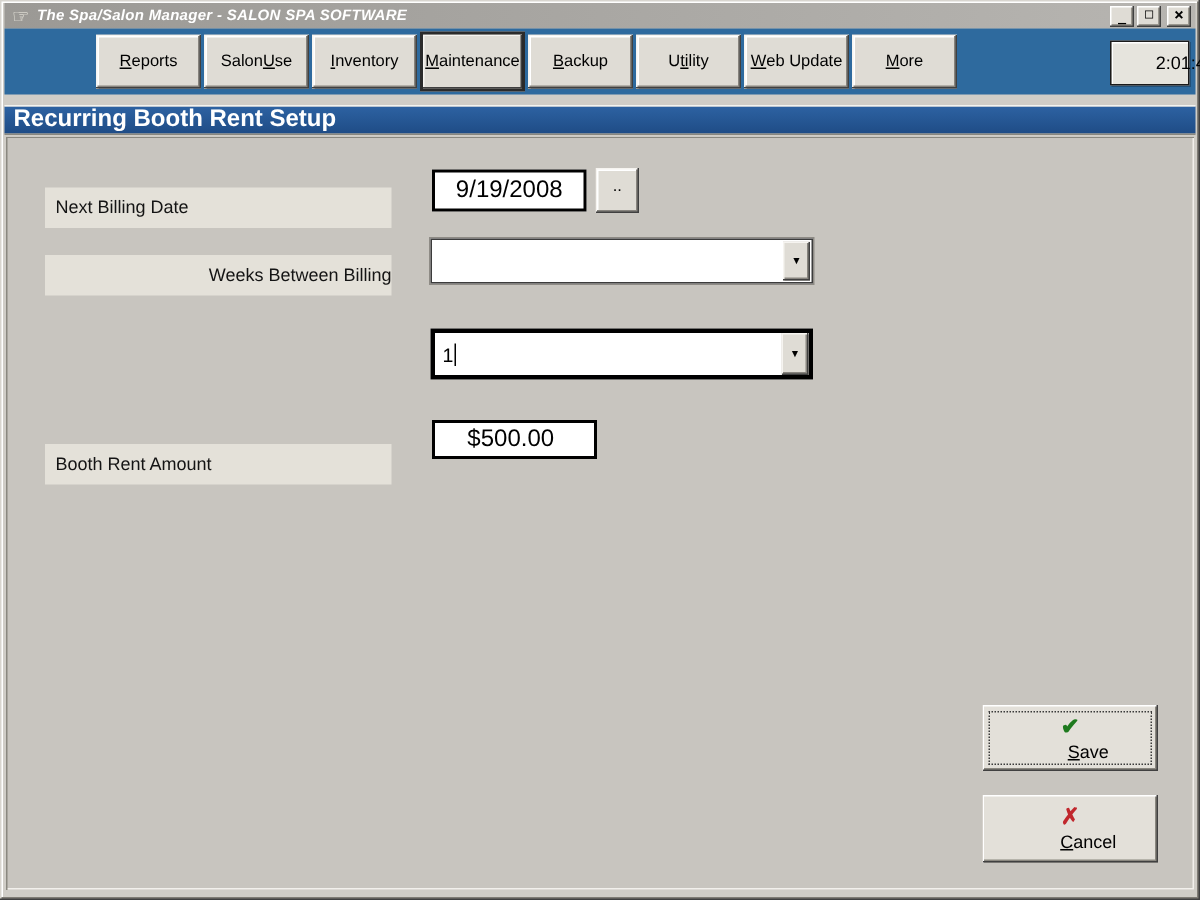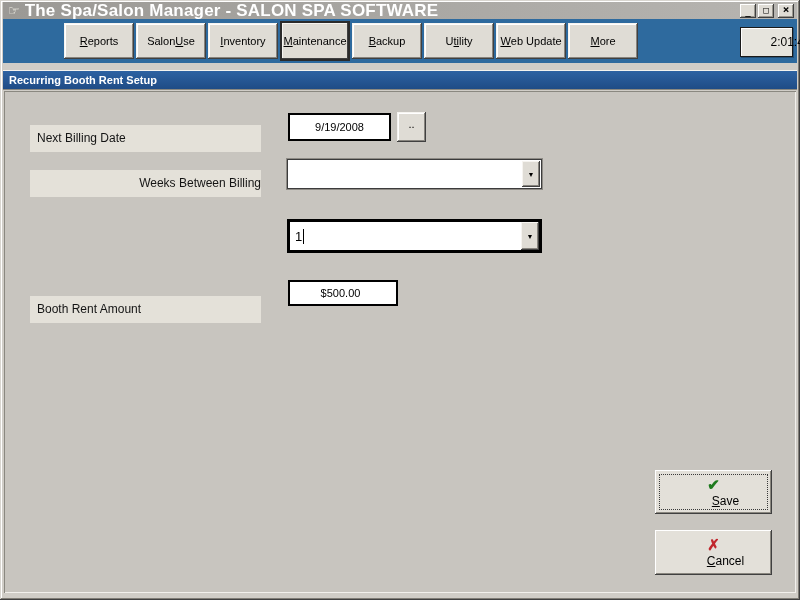--- a/index.html
+++ b/index.html
@@ -8,22 +8,22 @@
 
   .window { position:absolute; inset:0; background:#D0CDC7;
     box-shadow: inset -1px -1px 0 #404040, inset 1px 1px 0 #D8D5CF,
                 inset -2px -2px 0 #807D76, inset 2px 2px 0 #FFFFFF; }
 
   
   .titlebar { position:absolute; left:3px; right:3px; top:2px; height:17px;
     background:linear-gradient(90deg,#9B9995,#B7B5B1);
     display:flex; align-items:center; padding:0 3px; }
   .title-icon { color:#F2F0E6; font-size:13px; line-height:13px; margin:0 5px 0 2px; }
-  .title-text { color:#FFFFFF; font-weight:bold; font-size:17px; letter-spacing:.2px;
-    flex:1; white-space:nowrap; overflow:hidden; }
+  .title-text { color:#FFFFFF; font-weight:bold; font-size:10px; letter-spacing:.2px;
+    flex:1; white-space:nowrap; overflow:hidden;font-style:italic; }
   .win-btn { width:16px; height:14px; margin-left:2px; background:#DFDCD5; color:#000;
     font-size:9px; font-weight:bold; text-align:center; line-height:12px; cursor:default;
     box-shadow: inset -1px -1px 0 #404040, inset 1px 1px 0 #FFFFFF, inset -2px -2px 0 #9A978F;
     font-family:"DejaVu Sans Mono", monospace; }
   .win-btn.close { margin-left:4px; font-size:11px; }
   .win-btn.minimize span { position:relative; top:2px; }
 
   
   .toolbar { position:absolute; left:3px; right:3px; top:19px; height:44px; background:#2E6A9E; }
   .tb-buttons { position:absolute; left:61px; top:4px; display:flex; gap:2px; align-items:flex-start; }
@@ -35,32 +35,32 @@
     box-shadow: inset -1px -1px 0 #404040, inset 1px 1px 0 #F6F4F0; }
   .clock { position:absolute; right:4px; top:8px; width:53px; height:30px;
     background:#E6E4DD; border:1px solid #1A1A1A; color:#000; font-size:12px;
     display:flex; align-items:center; justify-content:center;
     box-shadow: inset 1px 1px 0 #FFFFFF, 1px 1px 0 rgba(0,0,0,.25); padding-left: 48px; }
 
   
   .section-header { position:absolute; left:3px; right:3px; top:70px; height:20px;
     background:linear-gradient(180deg,#2D62A2 0%, #1F4C86 100%);
     border-top:1px solid #F4F3EF; border-bottom:1px solid #8A8880;
-    color:#FFFFFF; font-weight:bold; font-size:11px; line-height:18px; padding-left:6px; }
+    color:#FFFFFF; font-weight:bold; font-size:16px; line-height:18px; padding-left:6px; }
 
   
   .client { position:absolute; left:4px; right:4px; top:91px; bottom:7px; background:#C8C5BF;
     box-shadow: inset 1px 1px 0 #8A8880, inset -1px -1px 0 #F2F0EC; }
 
   .flabel { position:absolute; left:26px; width:231px; height:27px; background:#E4E1D9;
     color:#141414; font-size:12px; line-height:27px; padding-left:7px; }
   .lbl-1 { top:34px; } .lbl-2 { top:79px;text-align:right; } .lbl-3 { top:131px; } .lbl-4 { top:205px; }
 
   .txtbox { position:absolute; background:#FFFFFF; border:2px solid #000000;
-    color:#000; font-size:11px; font-family:"Liberation Sans", sans-serif; outline:none; }
+    color:#000; font-size:16px; font-family:"Liberation Sans", sans-serif; outline:none; }
   .date-box { left:284px; top:22px; width:103px; height:28px; text-align:center; }
   .amount-box { left:284px; top:189px; width:110px; height:26px; text-align:center; padding-right:5px; }
 
   .browse-btn { position:absolute; left:393px; top:21px; width:29px; height:30px;
     background:#DFDCD5; color:#000; font-size:11px; text-align:center; line-height:24px; cursor:default;
     box-shadow: inset -1px -1px 0 #404040, inset 1px 1px 0 #F6F4F0,
                 inset -2px -2px 0 #87847E, inset 2px 2px 0 #FFFFFF; }
 
   .combo { position:absolute; background:#FFFFFF; display:flex; align-items:center; cursor:default; }
   .combo-1 { left:283px; top:68px; width:255px; height:30px;

